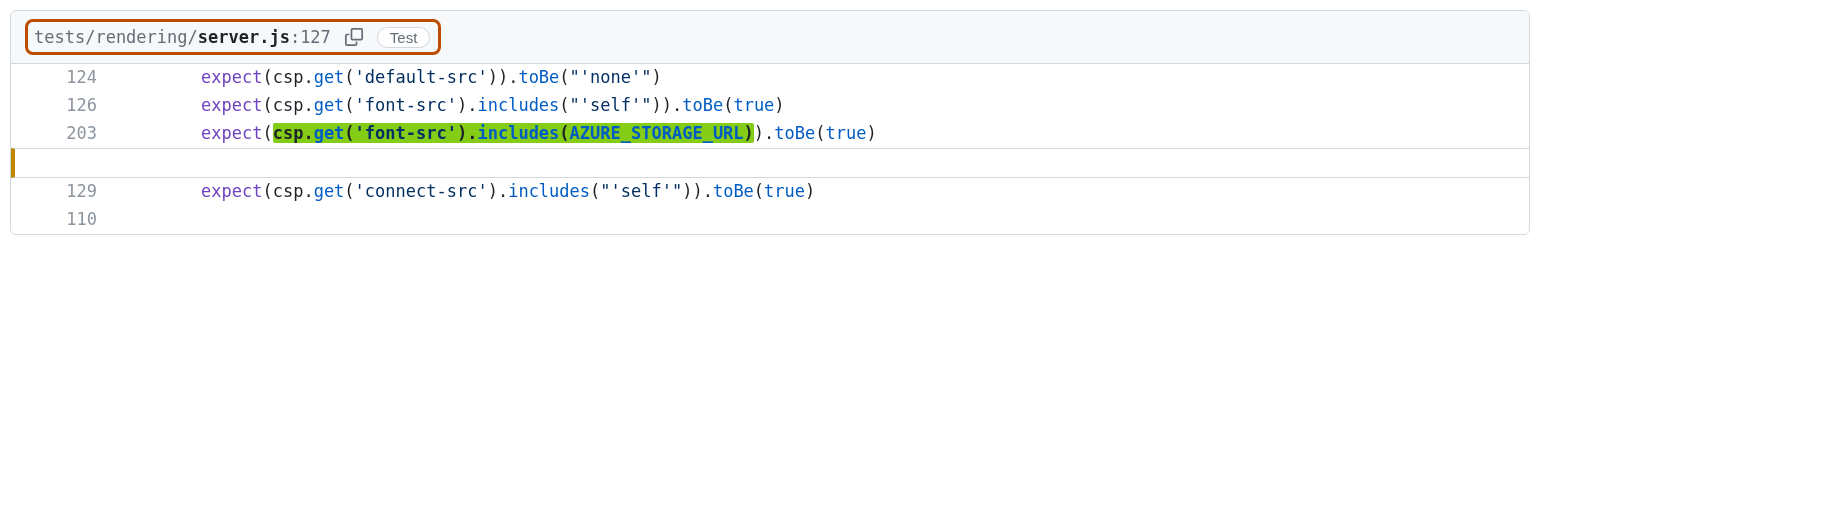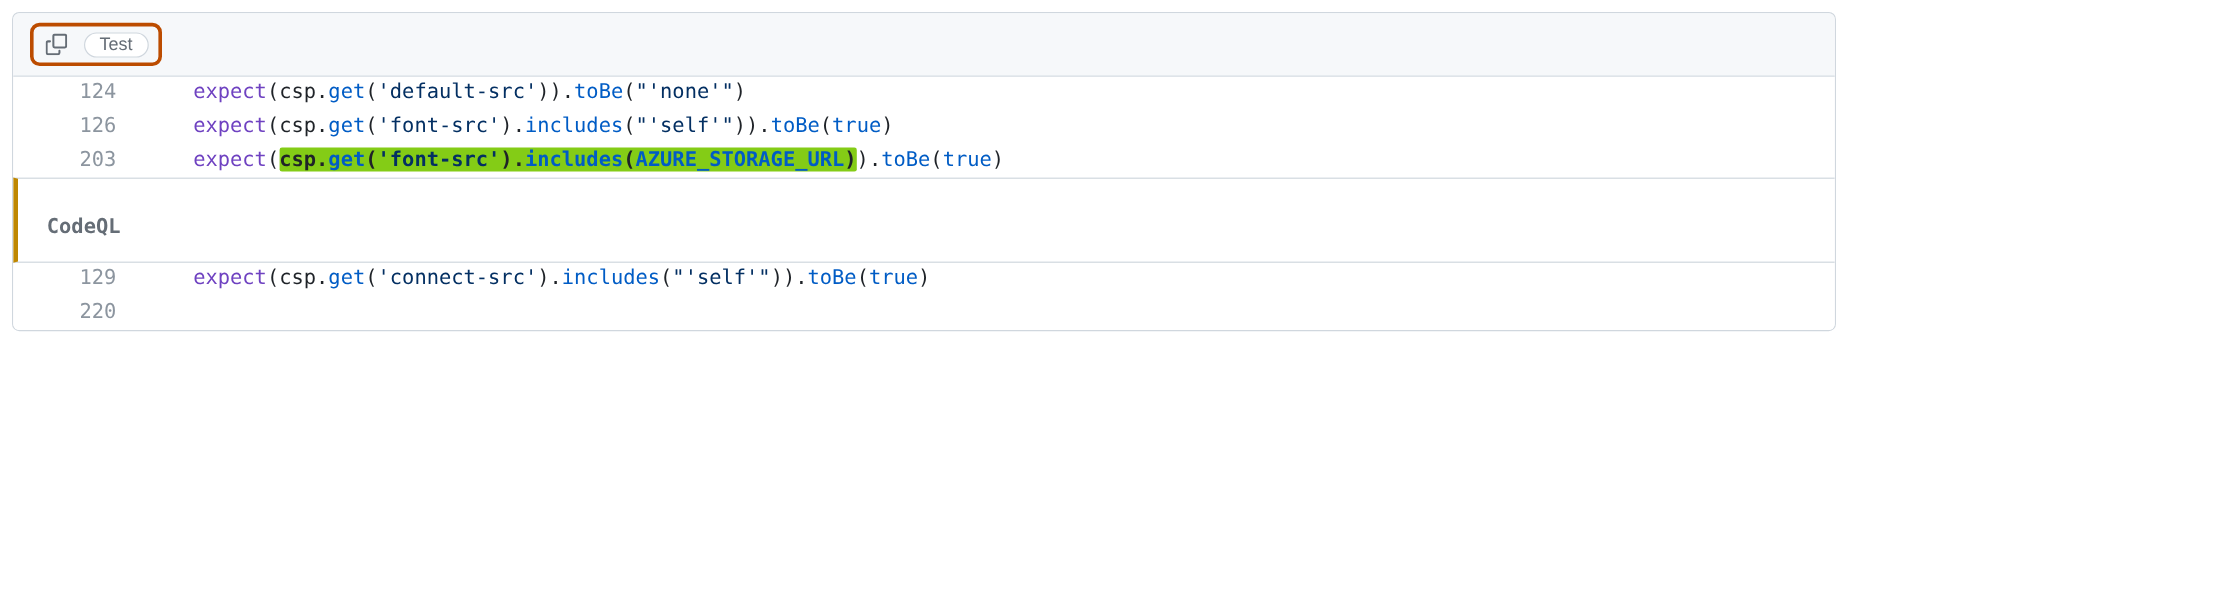--- a/index.html
+++ b/index.html
@@ -64,20 +64,21 @@
   .code-body {
     background: #ffffff;
     font-family: ui-monospace, SFMono-Regular, "SF Mono", Menlo, Consolas, monospace;
     font-size: 17px;
     line-height: 1.55;
   }
   .code-line {
     display: flex;
     align-items: baseline;
     min-height: 28px;
+    gap: 40px;
   }
   .gutter {
     width: 110px;
     text-align: right;
     padding-right: 24px;
     color: #8c959f;
     user-select: none;
     flex-shrink: 0;
   }
   .code-content {
@@ -108,20 +109,23 @@
     color: #656d76;
   }
 </style>
 </head>
 <body>
 
 <div class="code-panel">
 
   <div class="panel-header">
     <span class="header-box">
+      <span>
+        <span class="file-path">tests/rendering/</span><span class="file-name">server.js</span><span class="line-ref">:127</span>
+      </span>
       <button class="copy-btn">
         <svg viewBox="0 0 16 16" fill="currentColor">
           <path d="M0 6.75C0 5.784.784 5 1.75 5h1.5a.75.75 0 0 1 0 1.5h-1.5a.25.25 0 0 0-.25.25v7.5c0 .138.112.25.25.25h7.5a.25.25 0 0 0 .25-.25v-1.5a.75.75 0 0 1 1.5 0v1.5A1.75 1.75 0 0 1 9.25 16h-7.5A1.75 1.75 0 0 1 0 14.25Z"></path>
           <path d="M5 1.75C5 .784 5.784 0 6.75 0h7.5C15.216 0 16 .784 16 1.75v7.5A1.75 1.75 0 0 1 14.25 11h-7.5A1.75 1.75 0 0 1 5 9.25Zm1.75-.25a.25.25 0 0 0-.25.25v7.5c0 .138.112.25.25.25h7.5a.25.25 0 0 0 .25-.25v-7.5a.25.25 0 0 0-.25-.25Z"></path>
         </svg>
       </button>
       <span class="test-badge">Test</span>
     </span>
   </div>
 
@@ -137,28 +141,27 @@
       <div class="gutter">126</div>
       <div class="code-content"><span class="tok-fn">expect</span><span class="tok-punc">(</span><span>csp</span><span class="tok-punc">.</span><span class="tok-call">get</span><span class="tok-punc">(</span><span class="tok-str">'font-src'</span><span class="tok-punc">).</span><span class="tok-call">includes</span><span class="tok-punc">(</span><span class="tok-str">"'self'"</span><span class="tok-punc">)).</span><span class="tok-call">toBe</span><span class="tok-punc">(</span><span class="tok-const">true</span><span class="tok-punc">)</span></div>
     </div>
 
     <div class="code-line">
       <div class="gutter">203</div>
       <div class="code-content"><span class="tok-fn">expect</span><span class="tok-punc">(</span><span class="hl"><span class="hl-bold">csp</span><span class="tok-punc hl-bold">.</span><span class="tok-call hl-bold">get</span><span class="tok-punc hl-bold">(</span><span class="tok-str hl-bold">'font-src'</span><span class="tok-punc hl-bold">).</span><span class="tok-call hl-bold">includes</span><span class="tok-punc hl-bold">(</span><span class="tok-const hl-bold">AZURE_STORAGE_URL</span><span class="tok-punc hl-bold">)</span></span><span class="tok-punc">).</span><span class="tok-call">toBe</span><span class="tok-punc">(</span><span class="tok-const">true</span><span class="tok-punc">)</span></div>
     </div>
 
     <div class="alert-block">
-      <div class="alert-src">CodeQL</div>
     </div>
 
 
     <div class="code-line">
       <div class="gutter">129</div>
       <div class="code-content"><span class="tok-fn">expect</span><span class="tok-punc">(</span><span>csp</span><span class="tok-punc">.</span><span class="tok-call">get</span><span class="tok-punc">(</span><span class="tok-str">'connect-src'</span><span class="tok-punc">).</span><span class="tok-call">includes</span><span class="tok-punc">(</span><span class="tok-str">"'self'"</span><span class="tok-punc">)).</span><span class="tok-call">toBe</span><span class="tok-punc">(</span><span class="tok-const">true</span><span class="tok-punc">)</span></div>
     </div>
 
     <div class="code-line">
-      <div class="gutter">220</div>
+      <div class="gutter">110</div>
       <div class="code-content"></div>
     </div>
 
   </div>
 </div>
 
 </body></html>

